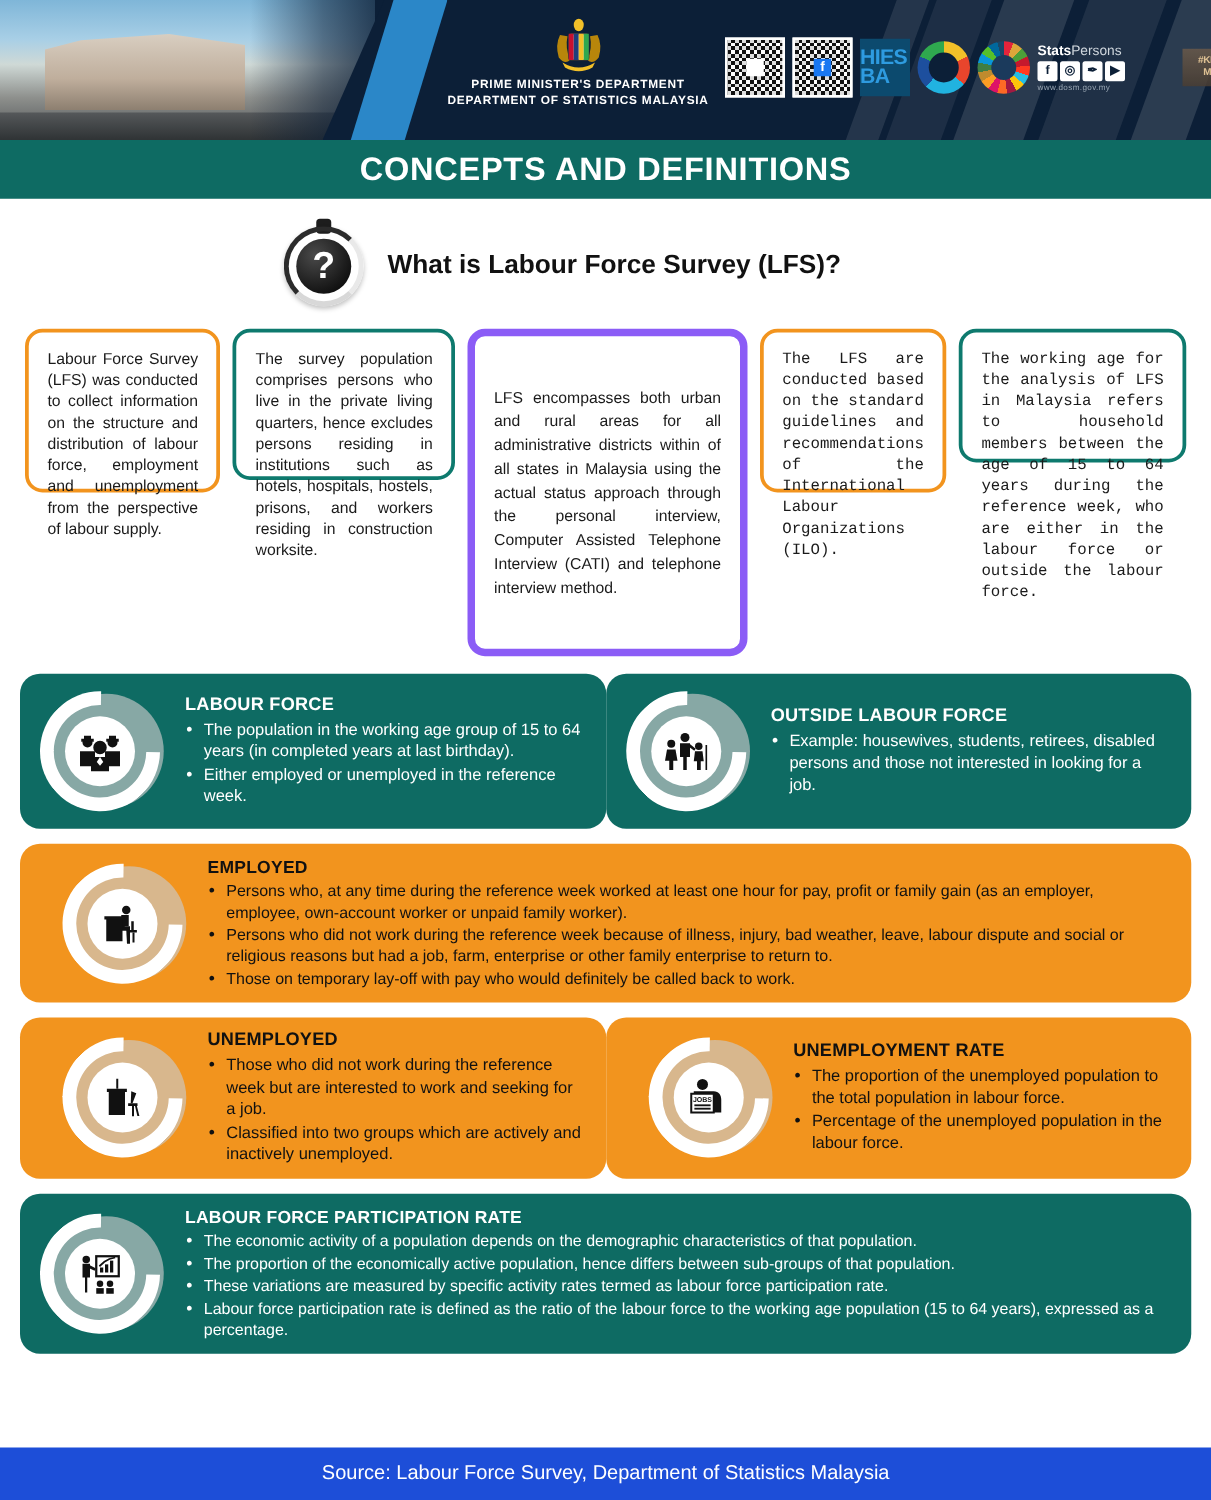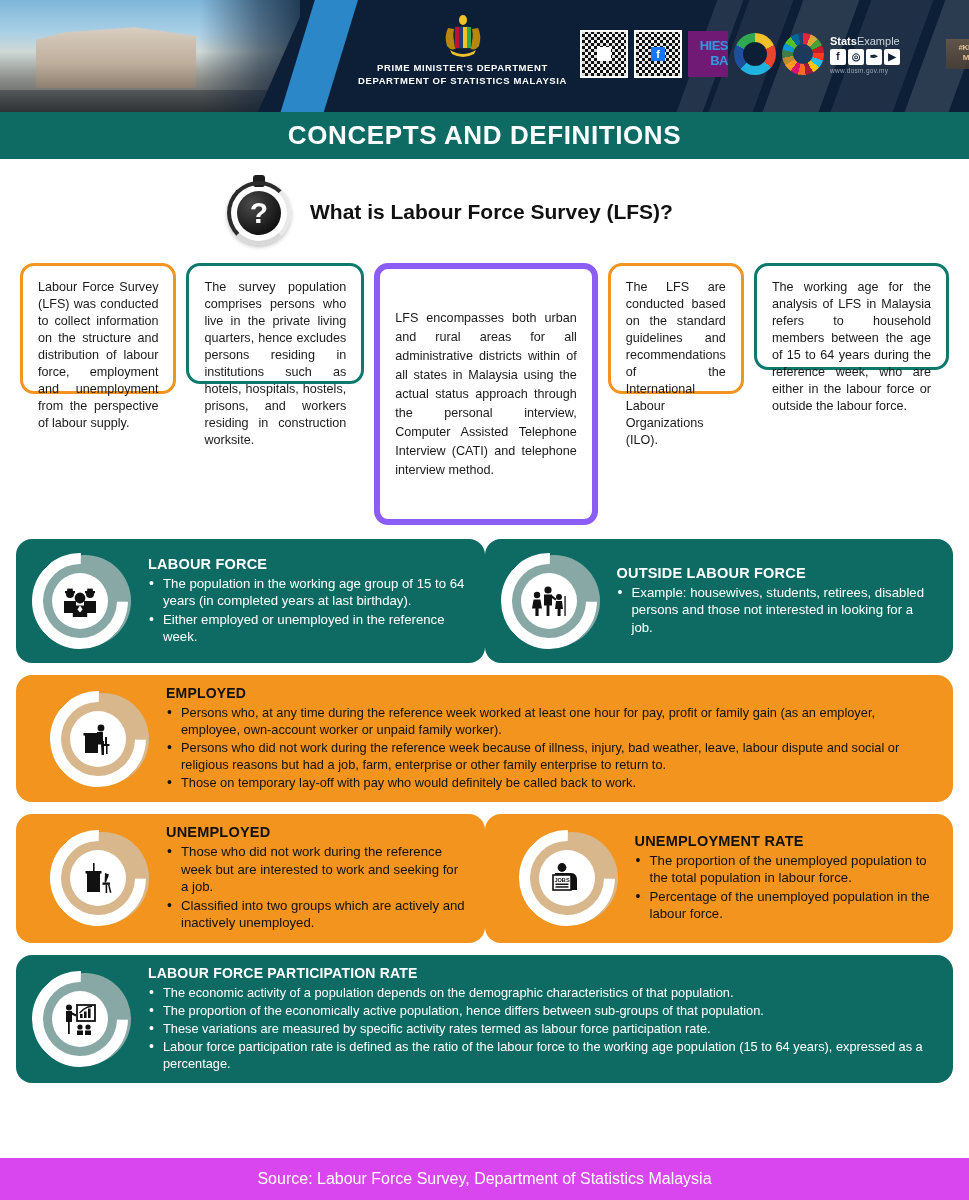--- a/index.html
+++ b/index.html
@@ -80,22 +80,22 @@
   .qr::after {
     content:""; position:absolute; left:50%; top:50%; width:14px; height:14px;
     transform:translate(-50%,-50%); background:#fff;
   }
   .qr-fb::after { background:#1877f2; }
   .qr i {
     position:absolute; left:50%; top:50%; transform:translate(-50%,-50%);
     color:#fff; font-style:normal; font-size:11px; font-weight:bold; z-index:2;
   }
   .logo-hiesba {
-    width:40px; height:46px; background:#701a75; color:#36b44a;
-    font-size:13px; font-weight:bold; line-height:15px; text-align:right;
+    width:40px; height:46px; background:#0c4a6e; color:#36b44a;
+    font-size:17px; font-weight:bold; line-height:15px; text-align:left;
     padding-top:7px; letter-spacing:-.5px;
   }
   .logo-hiesba span { display:block; color:#2e9be0; }
   .logo-dosm-mark {
     width:42px; height:42px; border-radius:50%;
     background: conic-gradient(#f2c029 0 18%, #e8452c 18% 36%, #21b3e0 36% 62%, #1d4f9e 62% 82%, #2fa84f 82% 100%);
     position:relative;
   }
   .logo-dosm-mark::after{
     content:""; position:absolute; inset:9px; border-radius:50%; background:#0c1f37;
@@ -158,21 +158,21 @@
     display:flex; align-items:center; justify-content:center;
   }
   .qmark-disc span { color:#fff; font-size:30px; font-weight:bold; line-height:1; }
   .section-head h2 { font-size:21px; font-weight:bold; color:#111; }
 
   
   .defs { position:relative; padding:0 20px; display:flex; gap:10px; align-items:flex-start; }
   .defs-col { display:flex; flex-direction:row; gap:10px; }
   .defs-col.left  { width:348px; }
   .defs-col.mid   { width:226px; }
-  .defs-col.right { width:345px; }
+  .defs-col.right { width:345px;font-family:Liberation Mono, monospace; }
   .defbox {
     border-radius:14px; background:#fff; padding:13px 15px;
     font-size:12.6px; line-height:17px; color:#1a1a1a; text-align:justify;
   }
   .defbox.orange { border:3px solid #f2941e; }
   .defbox.teal   { border:3px solid #0e7a6e; }
   .defbox.navy   { border:6px solid #8b5cf6; }
   .defbox.o1 { height:131px; }
   .defbox.t1 { height:121px; }
   .defbox.o2 { height:131px; }
@@ -218,21 +218,21 @@
     position:relative; padding-left:15px; font-size:13.2px; line-height:17.5px; margin-bottom:1px;
   }
   .card.full li { font-size:12.8px; line-height:17px; }
   .card li::before {
     content:"\2022"; position:absolute; left:1px; top:-1px; font-size:14px; line-height:18px;
   }
 
   
   .footer {
     position:absolute; left:0; bottom:0; width:969px; height:42px;
-    background:#d946ef; color:#fff;
+    background:#1d4ed8; color:#fff;
     display:flex; align-items:center; justify-content:center;
     font-size:16px;
   }
 </style>
 </head>
 <body>
 
 <div class="page">
 
   <div class="banner">
@@ -271,21 +271,21 @@
       <div class="qr qr-fb">
         <i>f</i>
       </div>
       <div class="logo-hiesba">
         <span>HIES</span>
         <span>BA</span>
       </div>
       <div class="logo-dosm-mark"></div>
       <div class="logo-sdg"></div>
       <div class="logo-stats">
-        <div class="stats-title"><span>Stats</span><em>Example</em></div>
+        <div class="stats-title"><span>Stats</span><em>Persons</em></div>
         <div class="social-row">
           <span>f</span>
           <span>◎</span>
           <span>✒</span>
           <span>▶</span>
         </div>
         <div class="stats-url">www.dosm.gov.my</div>
       </div>
       <div class="logo-keluarga">#KELUARGA MALAYSIA</div>
 

